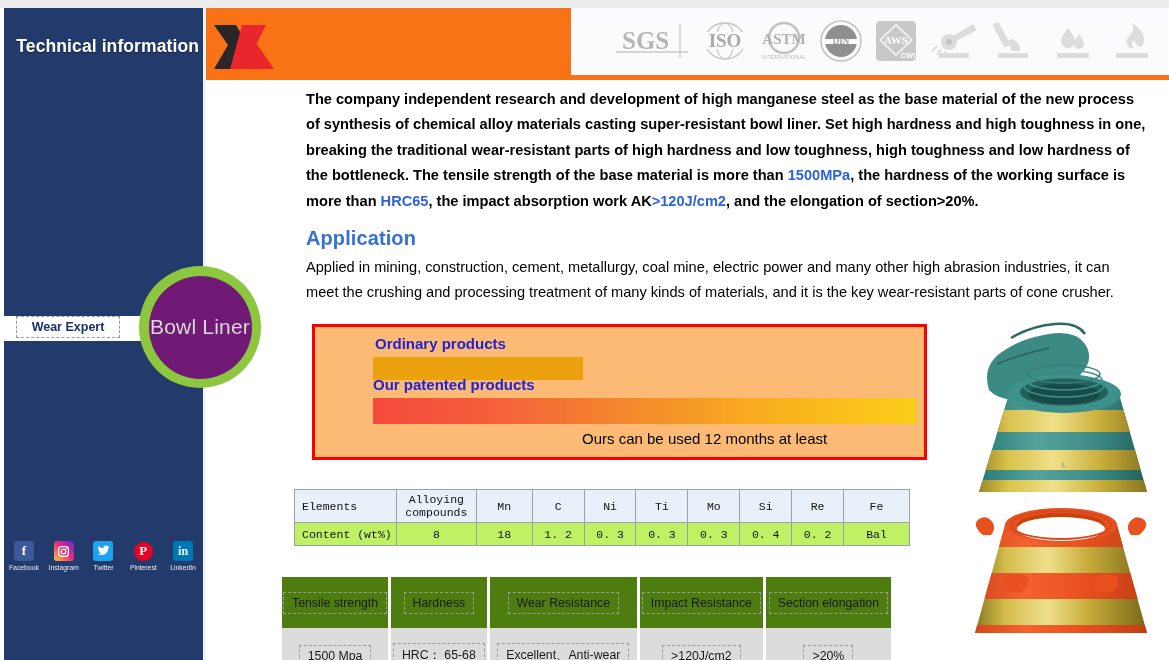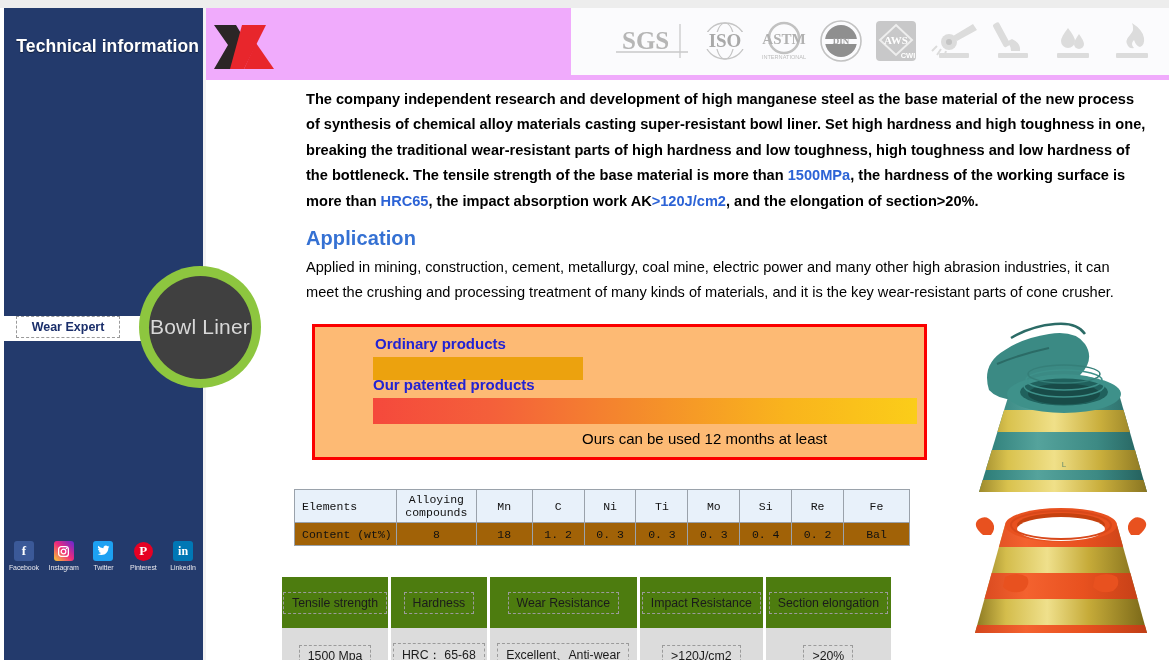--- a/index.html
+++ b/index.html
@@ -68,21 +68,21 @@
     position: absolute; left: 139px; top: 266px;
     width: 122px; height: 122px;
     border-radius: 50%;
     background: #8dc63f;
     display: flex; align-items: center; justify-content: center;
     box-shadow: 0 0 0 0 transparent;
   }
   .circle-inner {
     width: 103px; height: 103px;
     border-radius: 50%;
-    background: #404040;
+    background: #701a75;
     display: flex; align-items: center; justify-content: center;
   }
   .circle-inner span {
     color: #d8d8d8;
     font-size: 21px;
     font-weight: normal;
     white-space: nowrap;
     letter-spacing: .2px;
   }
 
@@ -111,21 +111,21 @@
     font-size: 13px; font-weight: bold;
     font-family: "Liberation Serif", serif;
   }
   .sg-linkedin  { background: #0077b5; font-size: 12px; }
   .social-label {
     color: #e9e9ef; font-size: 7px; line-height: 9px;
     letter-spacing: -.1px;
   }
 
   
-  .header { position: absolute; left: 206px; top: 8px; width: 963px; height: 72px; background:#f0abfc; }
+  .header { position: absolute; left: 206px; top: 8px; width: 963px; height: 72px; background:#f97316; }
   .cert-band {
     position: absolute; left: 365px; top: 0px;
     width: 598px; height: 67px;
     background: #fbfbfd;
   }
   .logo {
     position: absolute; left: 8px; top: 15px;
     width: 76px; height: 48px;
   }
   .cert-row {
@@ -201,21 +201,21 @@
     font-family: "Liberation Mono", monospace;
     font-size: 11.5px;
     color: #111;
   }
   .alloy-table th, .alloy-table td {
     border: 1px solid #9aa2ab;
     text-align: center;
     padding: 2px 1px;
   }
   .alloy-table thead th { background: #e8f1fa; height: 33px; font-weight: normal; }
-  .alloy-table tbody td { background: #a16207; height: 23px; }
+  .alloy-table tbody td { background: #bef264; height: 23px; }
   .alloy-table .rowhead { text-align: left; padding-left: 7px; }
 
   
   .prop-table {
     position: absolute; left: 73px; top: 497px;
     width: 615px;
     border-collapse: separate;
     border-spacing: 3px 0;
     font-size: 12.3px;
     color: #1b1b1b;

